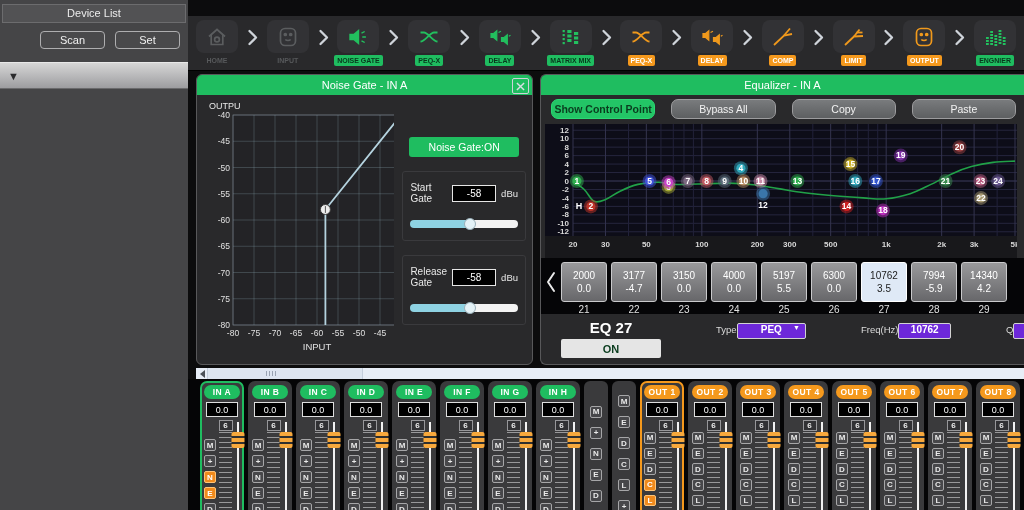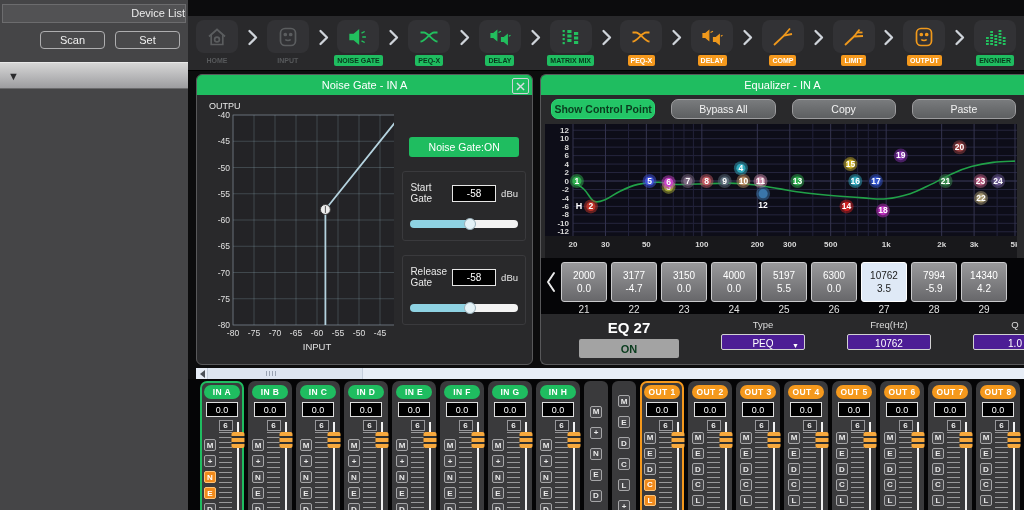--- a/index.html
+++ b/index.html
@@ -1,20 +1,20 @@
 <!DOCTYPE html>
 <html style="--green: #1fbd60; --orange: #f5991d; --knob-orange: #f08a1c; --eq-curve: #21a148; --ng-curve: #b4d2de;"><head>
 <meta charset="utf-8">
 <style>
   html,body{margin:0;padding:0;background:#000;}
   #screen{position:relative;width:1024px;height:510px;overflow:hidden;background:#0c0c0d;
     font-family:"Liberation Sans",sans-serif;-webkit-font-smoothing:antialiased;}
   
   #sidebar{position:absolute;left:0;top:0;width:188px;height:510px;background:#454547;}
-  .sb-title{margin:4px 2px 0;height:17px;line-height:17px;text-align:right;background:#525254;
+  .sb-title{margin:4px 2px 0;height:17px;line-height:17px;text-align:center;background:#525254;
     border:1px solid #6c6c6e;color:#ececec;font-size:11px;}
   .sb-btns{display:flex;gap:10px;padding:8px 8px 6px;margin-left:32px;}
   .sb-btn{flex:1;height:18px;background:#49494b;border:1px solid #aeaeb0;border-radius:4px;
     color:#f0f0f0;font-size:11px;font-family:inherit;padding:0;}
   .sb-device-row{margin-top:7px;height:25px;background:linear-gradient(#d6d6d6,#9d9da0);
     border-top:1px solid #e8e8e8;border-bottom:1px solid #6a6a6c;display:flex;align-items:center;padding-left:8px;}
   .sb-caret{color:#2a2a2c;font-size:11px;}
   
   #main{position:absolute;left:188px;top:16px;width:836px;height:510px;background:#0c0c0d;}
   
@@ -60,29 +60,29 @@
   .eq-btn.gray{background:linear-gradient(#797b7d,#5d5f61);border:1px solid #9c9c9e;color:#f2f2f2;}
   #eq-graph{display:block;margin:2px 4px 0;}
   .eq-bands{display:flex;align-items:flex-start;gap:4px;background:#050507;padding:4px 0 12px 4px;height:56px;box-sizing:border-box;}
   .band-chevron{width:16px;height:40px;display:flex;align-items:center;justify-content:center;}
   .band{width:46px;flex:none;display:flex;flex-direction:column;align-items:center;}
   .band-btn{width:46px;height:40px;box-sizing:border-box;border-radius:3px;border:1px solid #c9c9cb;
     background:linear-gradient(#99999b,#67676a);color:#fff;font-size:10px;line-height:13px;
     display:flex;flex-direction:column;align-items:center;justify-content:center;}
   .band-btn.sel{background:#dfe9f6;color:#1b1b1b;border-color:#fff;}
   .band-num{margin-top:2px;color:#e0e0e0;font-size:10px;}
-  .eq-bottom{display:flex;align-items:flex-start;padding:5px 6px 0 38px;gap:0;}
+  .eq-bottom{display:flex;align-items:flex-start;padding:5px 6px 0 20px;gap:13px;}
   .eq-name-block{width:108px;display:flex;flex-direction:column;align-items:center;}
   .eq-name{color:#fff;font-size:15px;font-weight:bold;}
-  .eq-on{margin-top:3px;width:100px;height:19px;background:#a3a3a3;border-radius:2px;color:#0a3c1e;
+  .eq-on{margin-top:3px;width:100px;height:19px;background:#e5e5e5;border-radius:2px;color:#0a3c1e;
     font-size:11px;font-weight:bold;display:flex;align-items:center;justify-content:center;}
-  .eq-field{width:90px;margin-left:42px;display:flex;flex-direction:column;align-items:center;}
+  .eq-field{width:90px;margin-left:42px;display:flex;align-items:center;}
   .eq-field-label{color:#dcdcdc;font-size:9.5px;}
-  .eq-select,.eq-input{margin-top:4px;width:84px;height:16px;background:#4c1d95;border:1px solid #d2d2d2;
-    border-radius:2px;color:#fff;font-size:10px;display:flex;align-items:flex-end;justify-content:center;box-sizing:border-box;position:relative;}
+  .eq-select,.eq-input{margin-top:4px;width:84px;height:16px;background:#6d28d9;border:1px solid #d2d2d2;
+    border-radius:2px;color:#fff;font-size:10px;display:flex;align-items:flex-start;justify-content:center;box-sizing:border-box;position:relative;font-weight:bold;}
   .dd-arrow{position:absolute;right:5px;font-size:7px;color:#fff;}
   
   #hscroll{position:absolute;left:8px;top:352px;width:828px;height:11px;background:#e7edf6;display:flex;align-items:center;}
   .hs-arrow{width:11px;height:11px;display:flex;align-items:center;justify-content:center;}
   .hs-arrow::before{content:"";width:0;height:0;border:4px solid transparent;border-right:5px solid #4c5158;margin-right:3px;}
   .hs-thumb{position:relative;width:156px;height:11px;background:#dde5f0;border-left:1px solid #c4cedc;border-right:1px solid #c4cedc;box-sizing:border-box;}
   .hs-grip{position:absolute;left:58px;top:3px;width:11px;height:5px;
     background:repeating-linear-gradient(to right,#99a3b2 0 1px,transparent 1px 3px);}
   
   #strips{position:absolute;left:0;top:363px;width:900px;height:147px;background:#050506;

